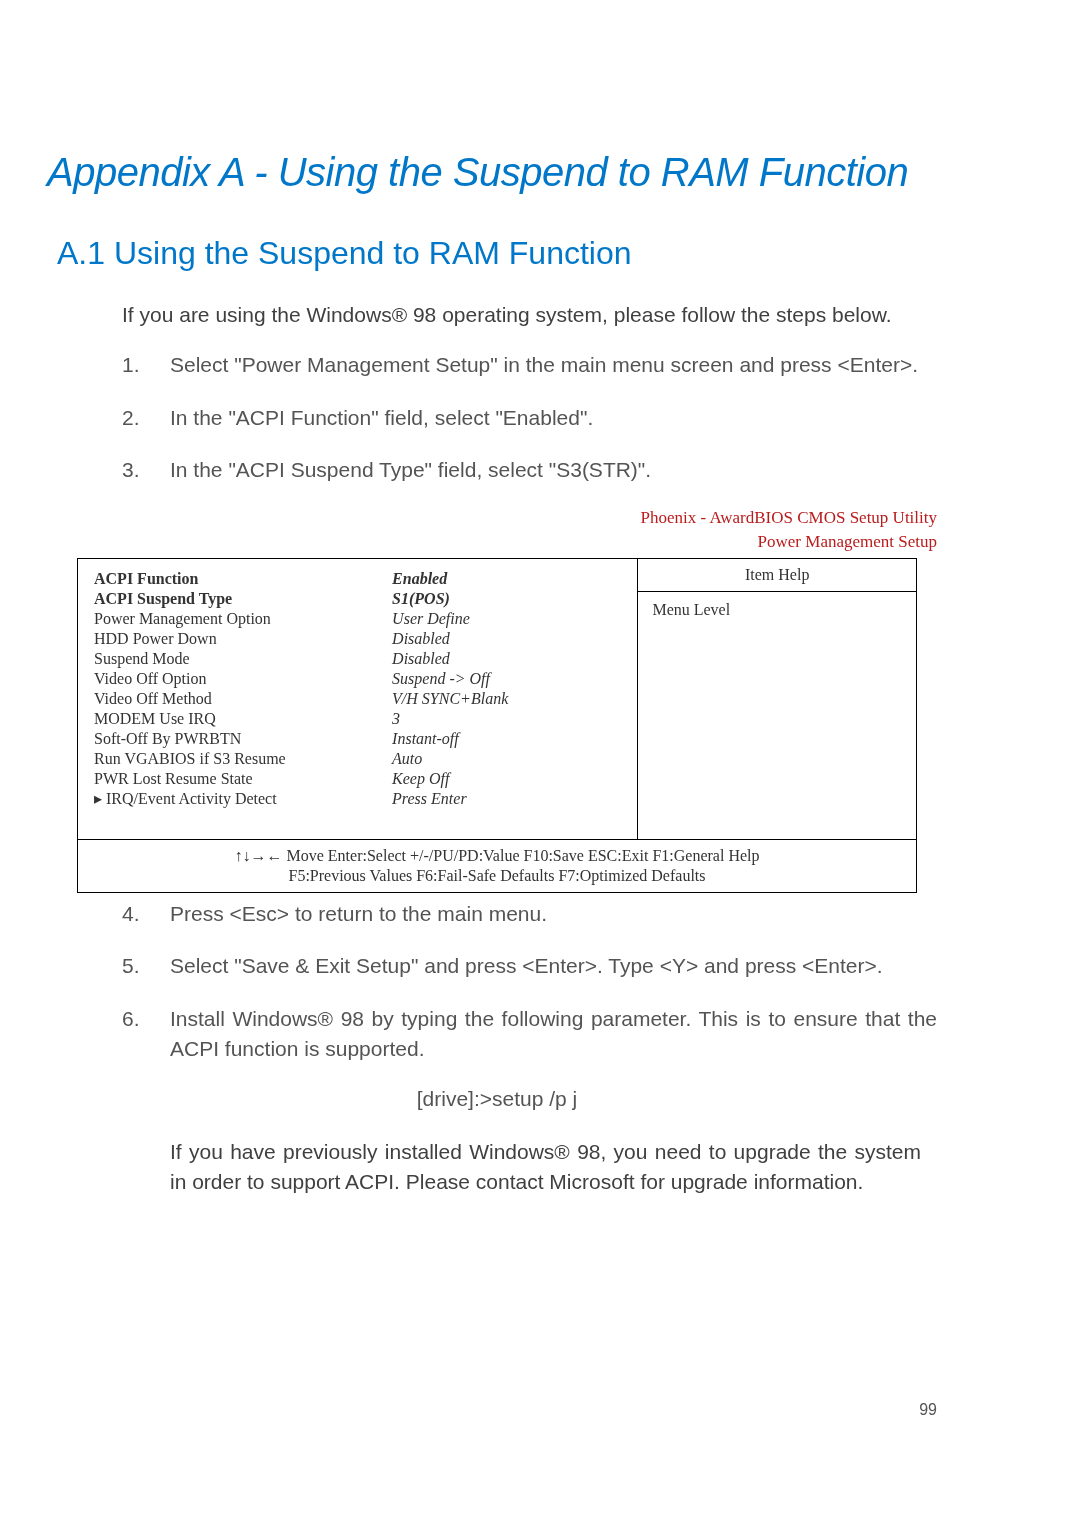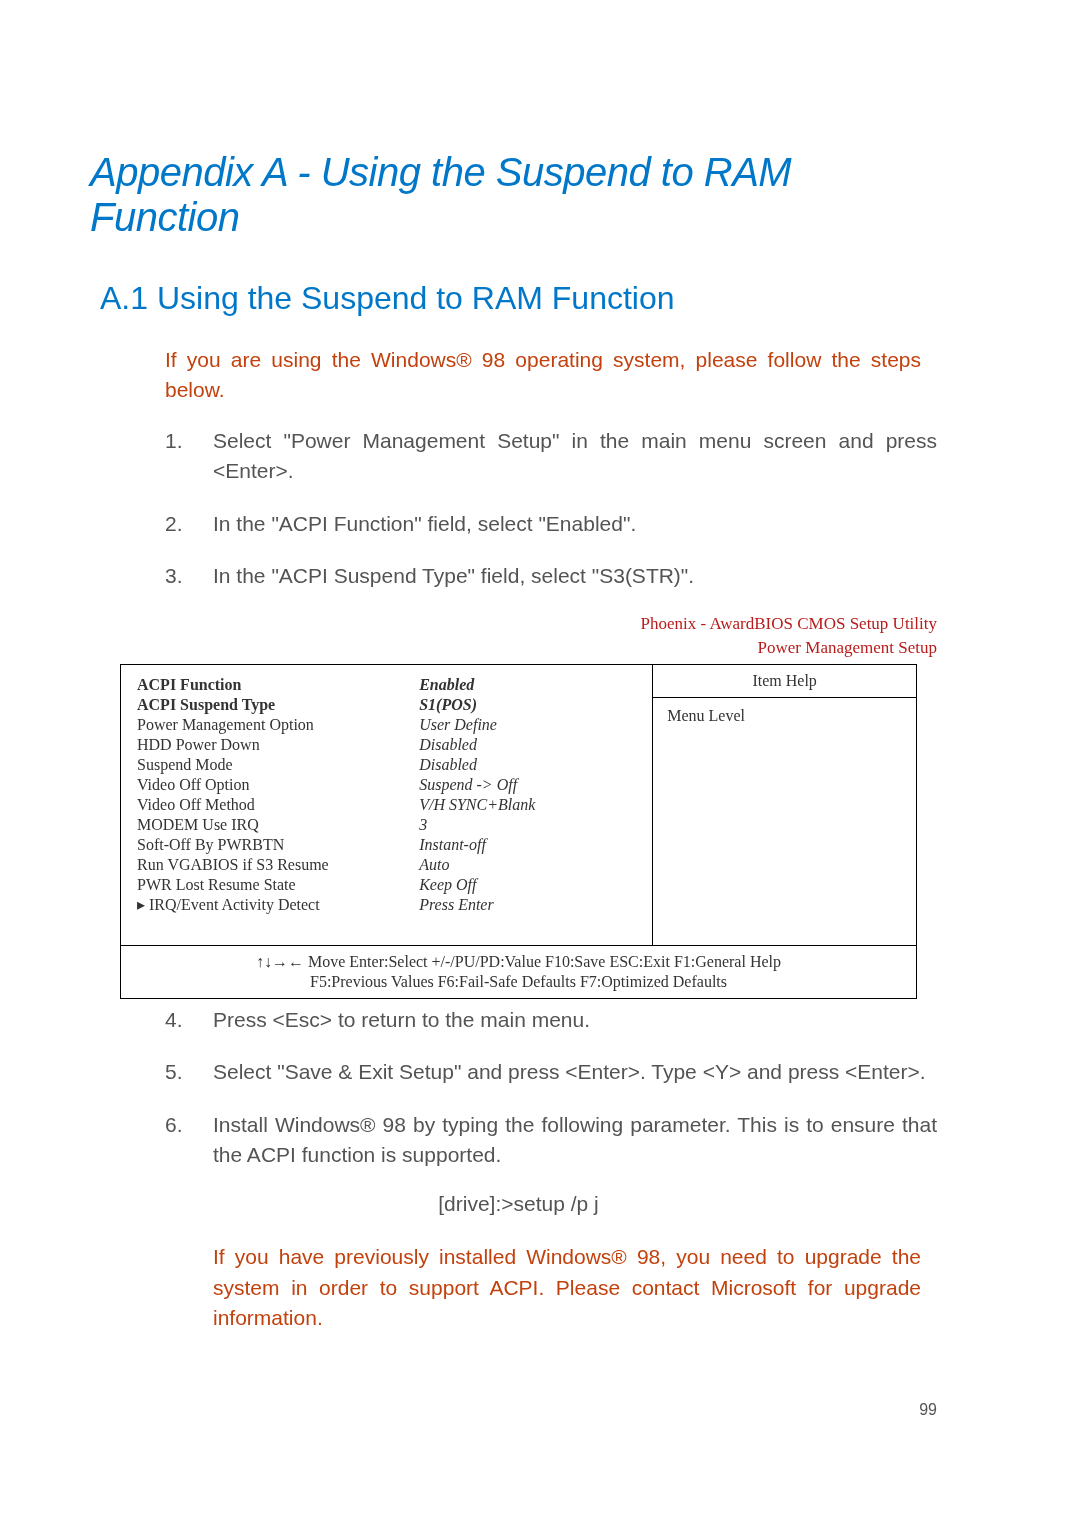--- a/index.html
+++ b/index.html
@@ -6,40 +6,40 @@
     margin: 0;
     background: #fff;
     font-family: "Gill Sans", "Gill Sans MT", "Trebuchet MS", Arial, sans-serif;
     color: #333;
   }
   .page {
     width: 1072px;
     height: 1529px;
     position: relative;
     box-sizing: border-box;
-    padding: 140px 135px 60px 100px;
+    padding: 140px 135px 60px 57px;
   }
   .title-main {
     color: #0077c8;
     font-style: italic;
     font-weight: 400;
     font-size: 40px;
     margin: 10px 0 40px -10px;
     letter-spacing: -0.5px;
   }
   .section-head {
     color: #0077c8;
     font-size: 32px;
     font-weight: 400;
     margin: 0 0 28px 0;
   }
   .body-text {
     font-size: 21px;
     line-height: 1.45;
-    color: #c2410c;
+    color: #404040;
     margin: 0 16px 20px 0;
   }
   .indent-body { padding-left: 65px; }
   .just { text-align: justify; }
   ol.steps {
     list-style: none;
     padding: 0 0 0 65px;
     margin: 0;
     counter-reset: step;
   }

